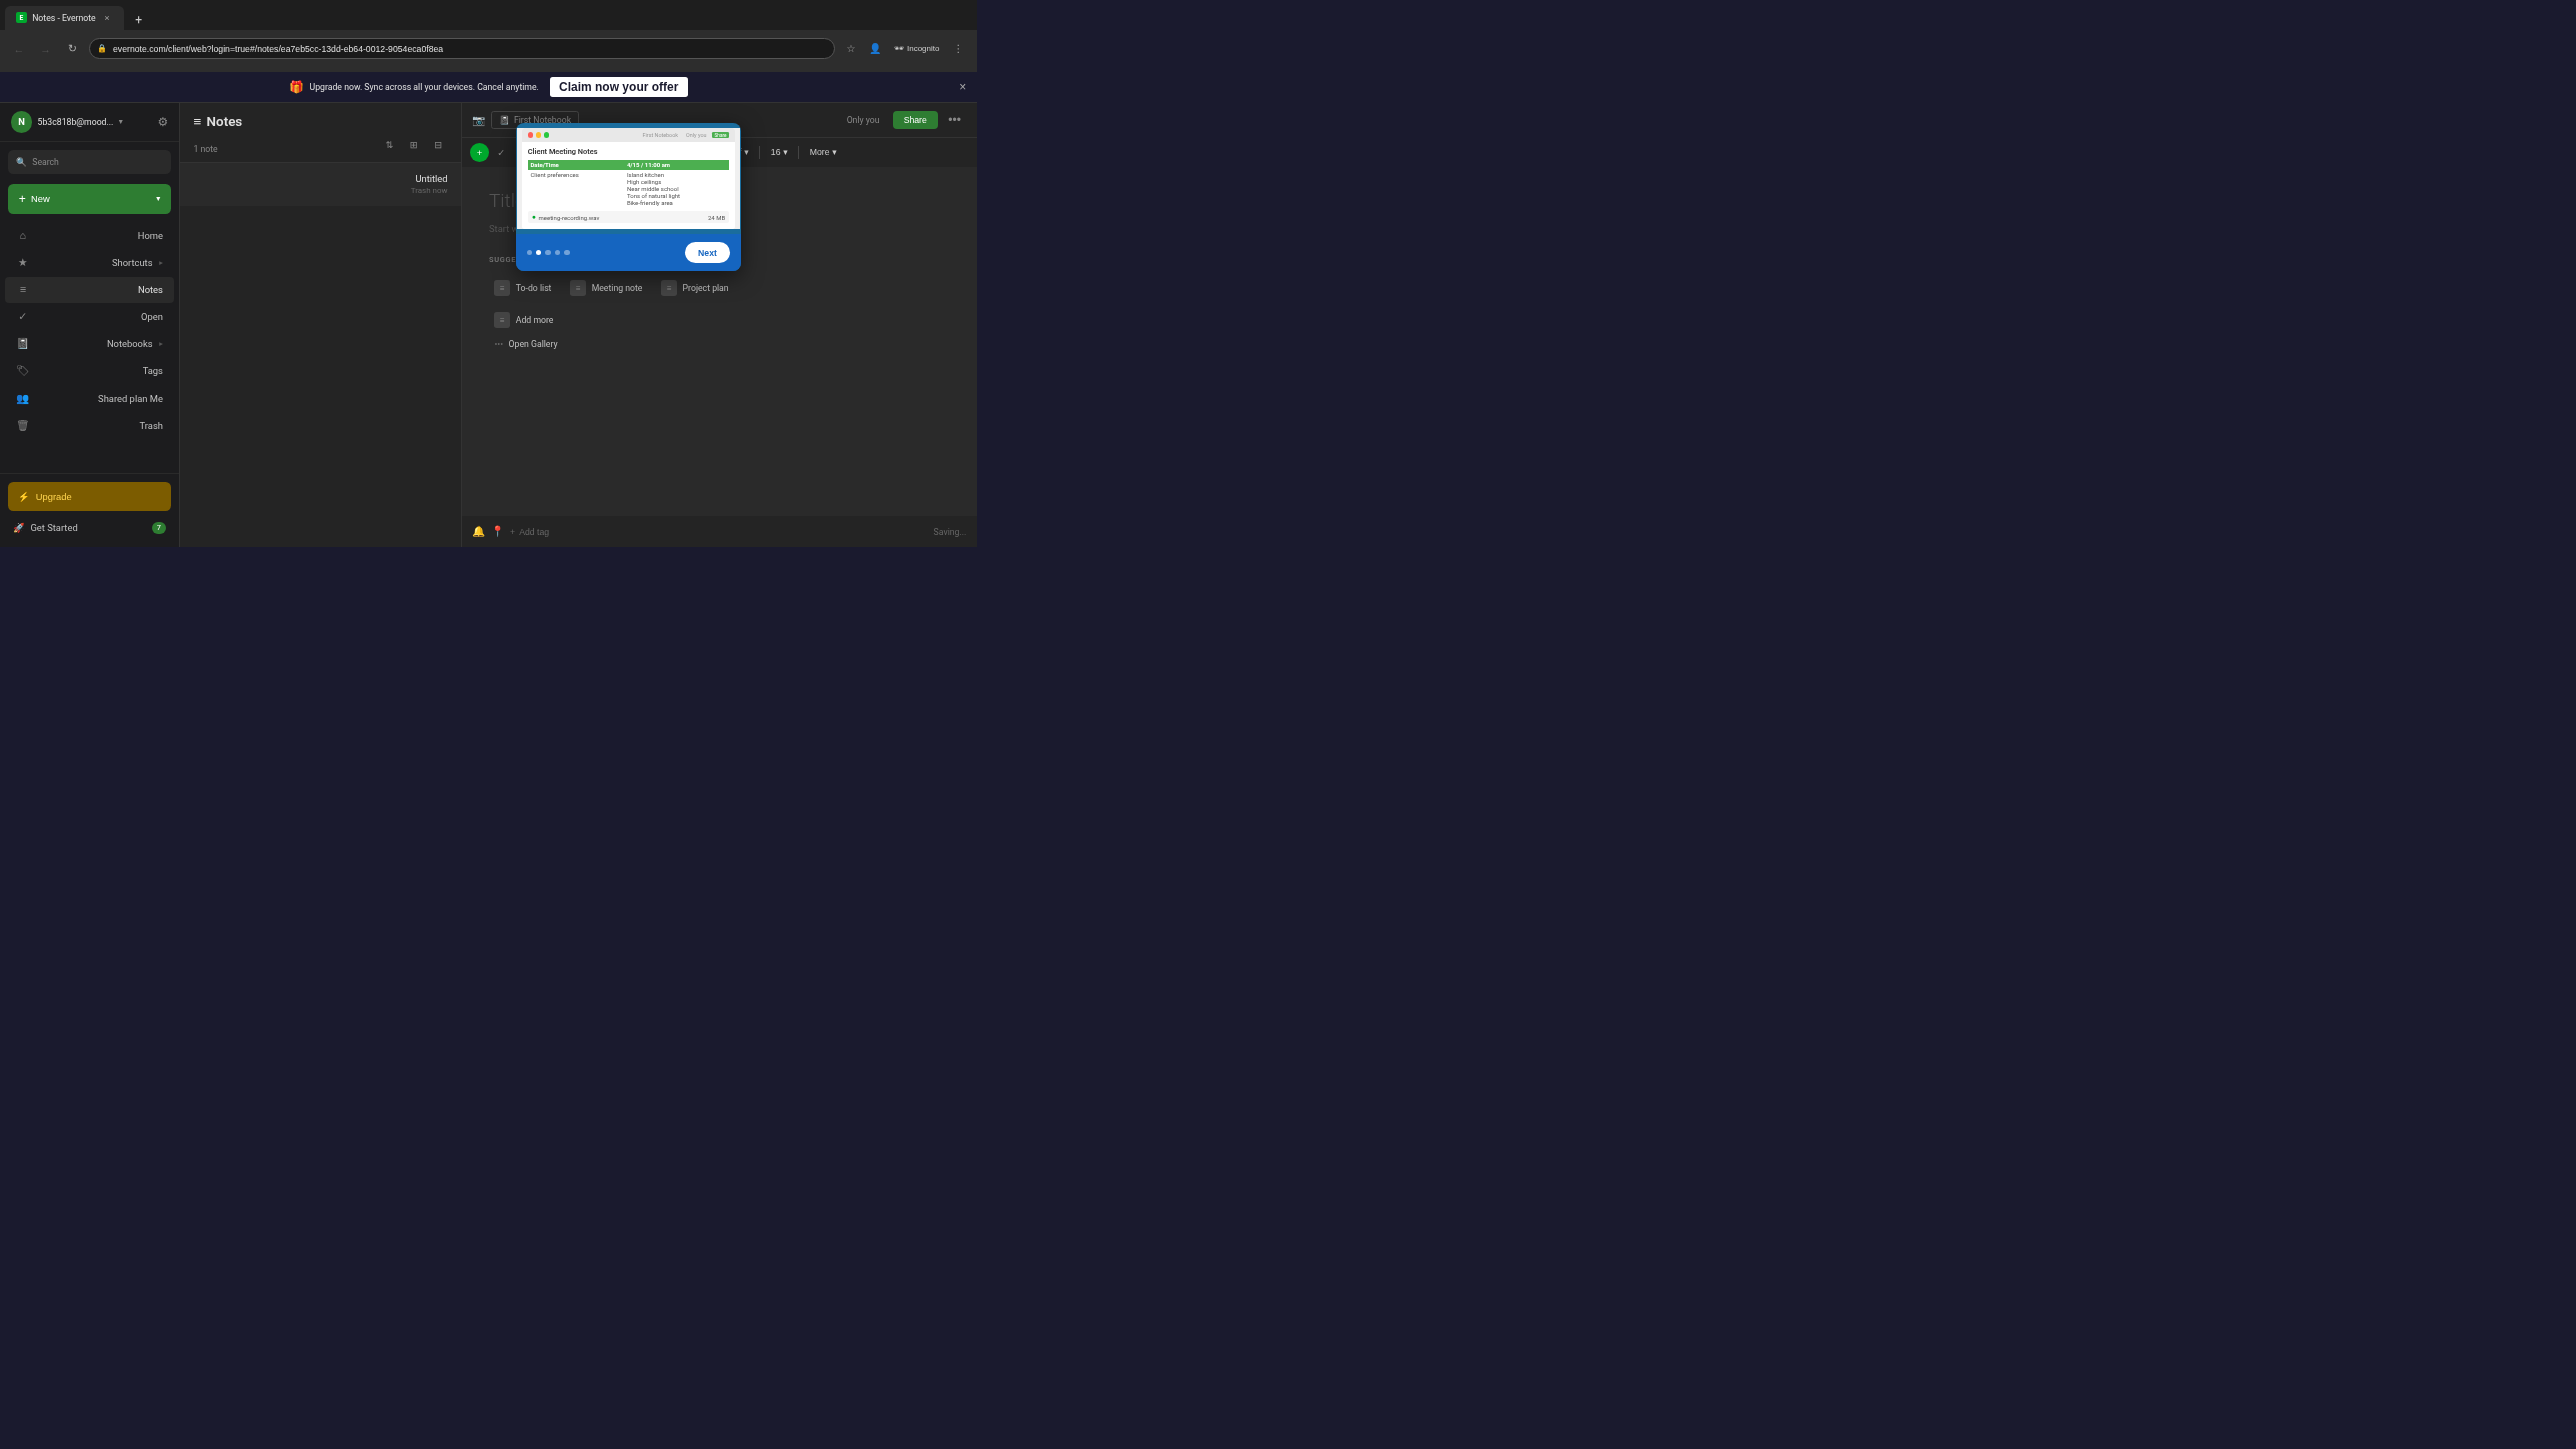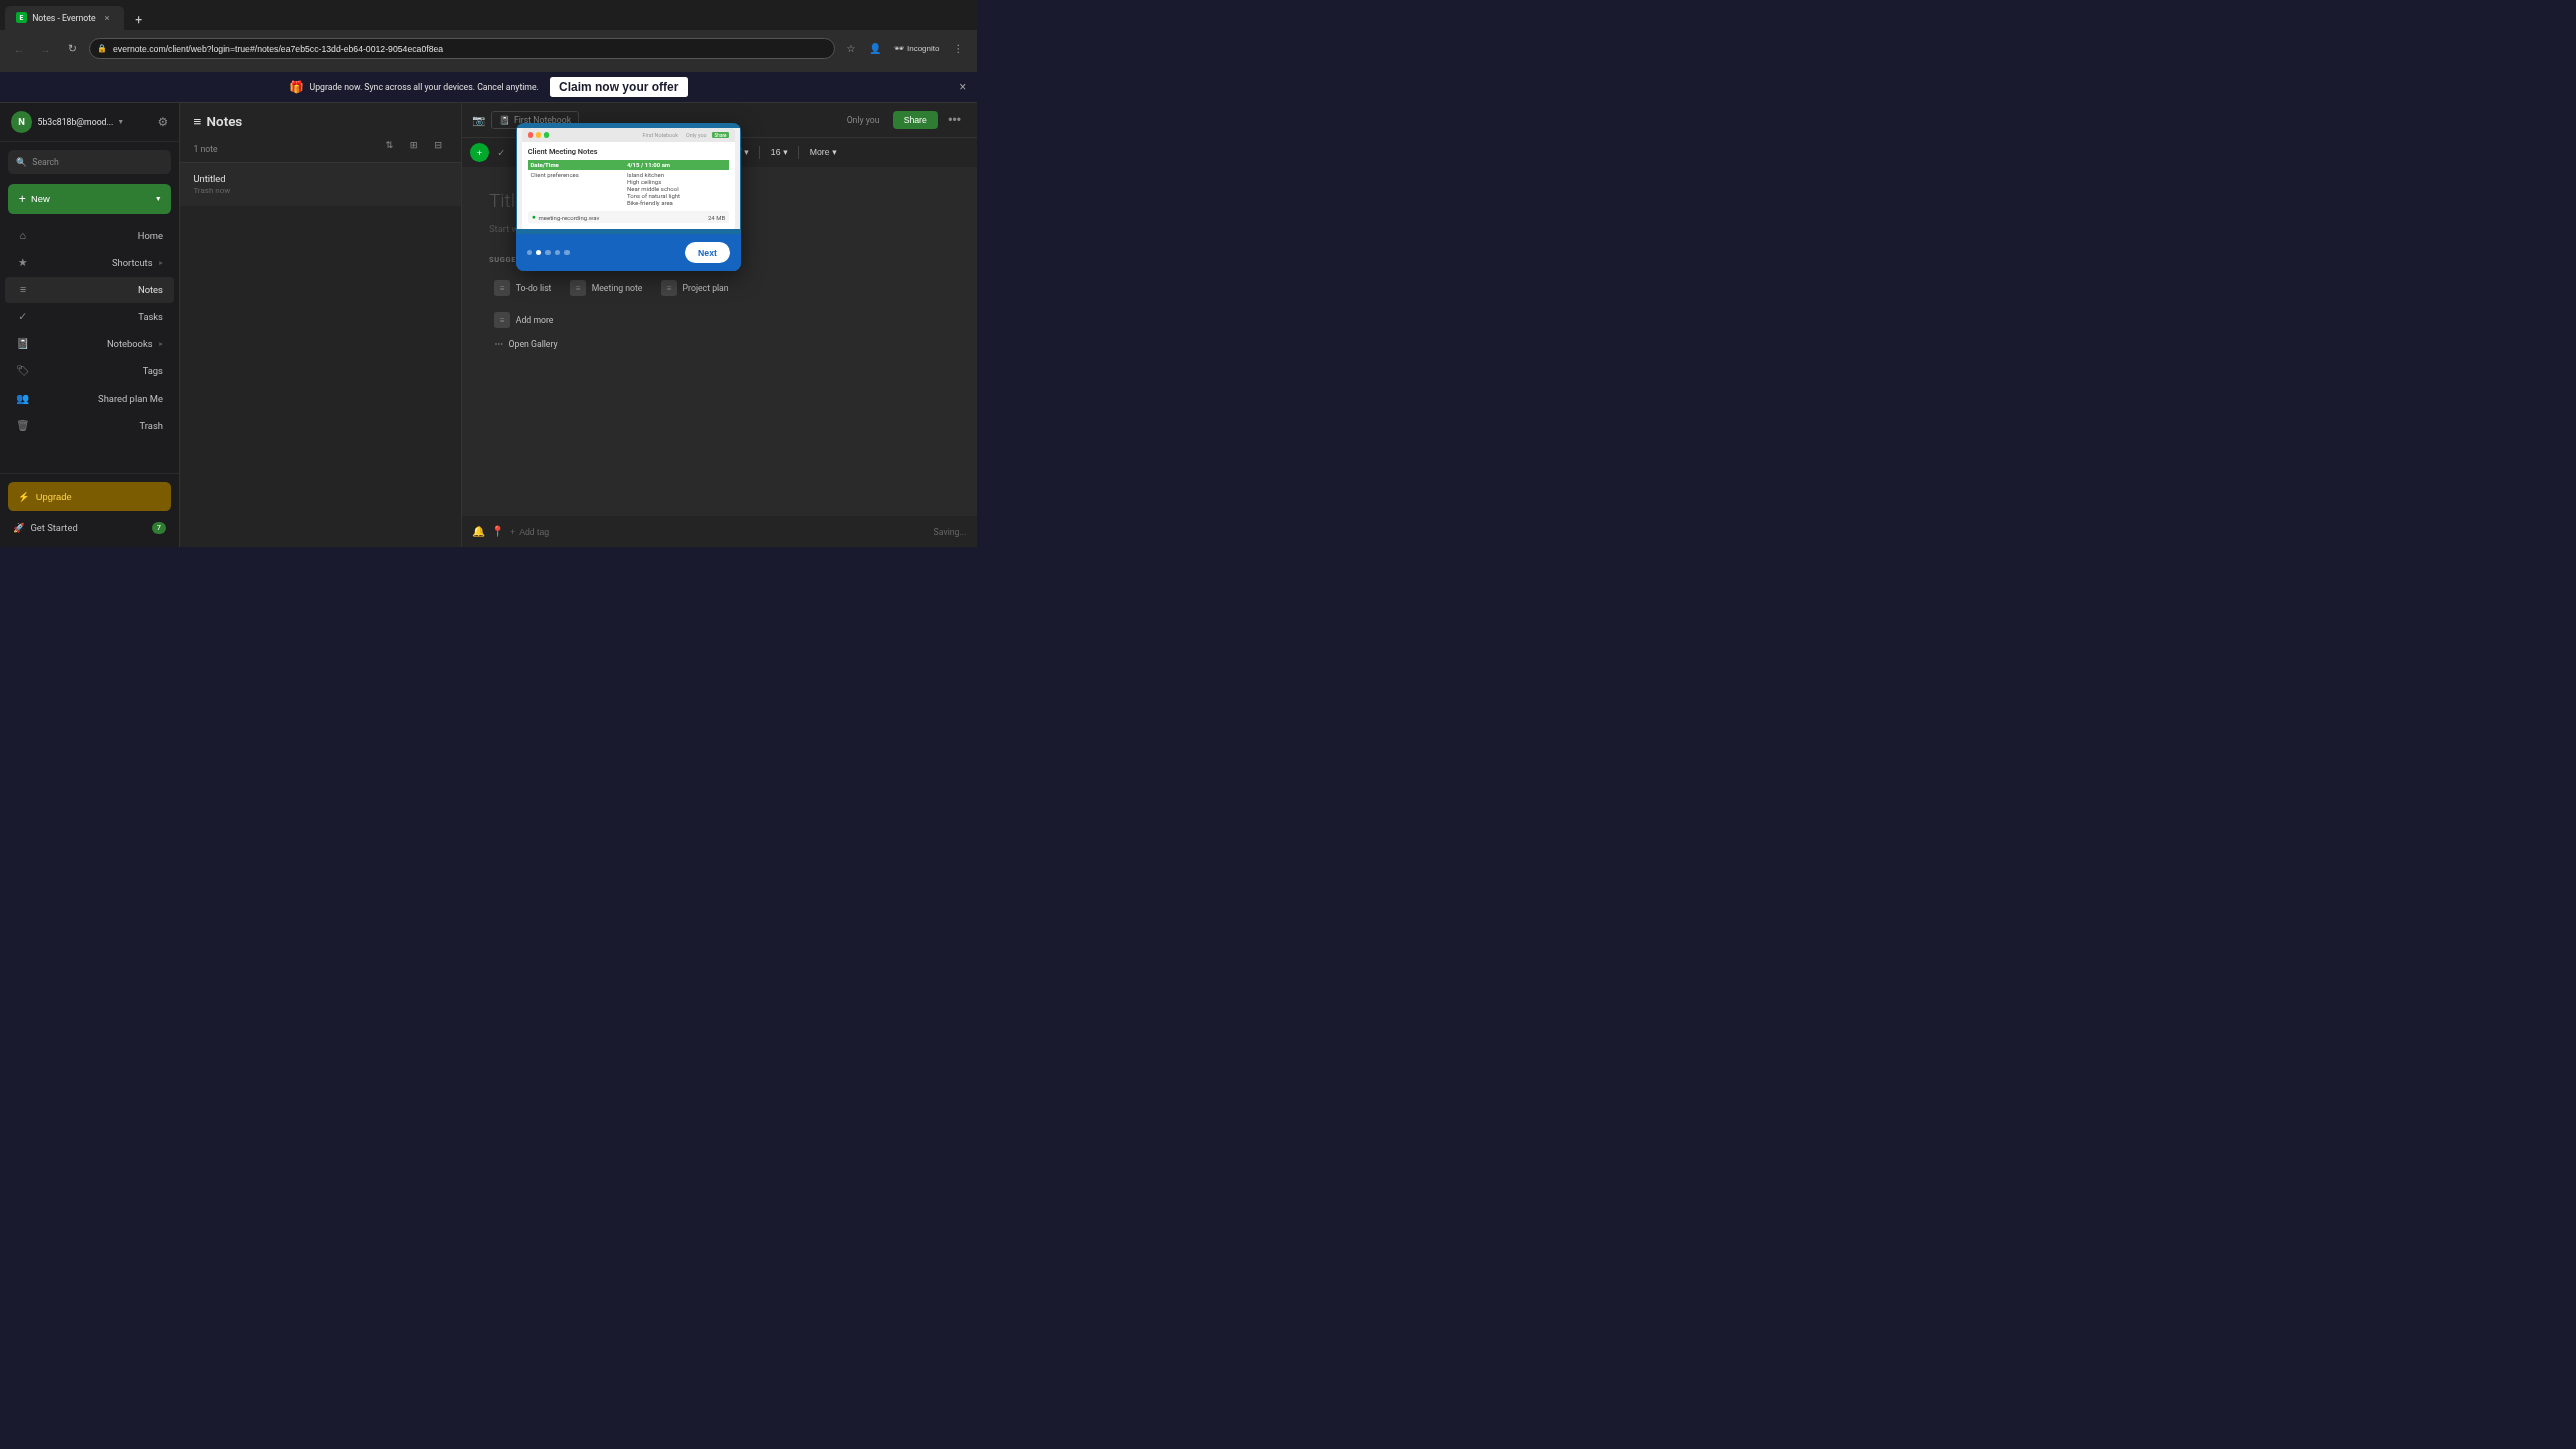--- a/index.html
+++ b/index.html
@@ -367,20 +367,21 @@
       display: flex;
       align-items: center;
       justify-content: center;
       font-size: 9.4px;
     }
     .note-item {
       padding: 9.4px 13.4px;
       border-bottom: 0.7px solid #2a2a2a;
       cursor: pointer;
       background: #2a2a2a;
+      text-align: right;
     }
     .note-name { color: #e0e0e0; font-size: 9.4px; margin-bottom: 2.7px; }
     .note-time { color: #666; font-size: 8px; }
 
     
     .editor-area {
       flex: 1;
       display: flex;
       flex-direction: column;
       background: #2a2a2a;
@@ -766,21 +767,21 @@
           <span class="nav-icon">★</span>
           <span class="nav-label">Shortcuts</span>
           <span class="nav-expand">▸</span>
         </div>
         <div class="nav-item active">
           <span class="nav-icon">≡</span>
           <span class="nav-label">Notes</span>
         </div>
         <div class="nav-item">
           <span class="nav-icon">✓</span>
-          <span class="nav-label">Tasks</span>
+          <span class="nav-label">Open</span>
         </div>
         <div class="nav-item">
           <span class="nav-icon">📓</span>
           <span class="nav-label">Notebooks</span>
           <span class="nav-expand">▸</span>
         </div>
         <div class="nav-item">
           <span class="nav-icon">🏷</span>
           <span class="nav-label">Tags</span>
         </div>

